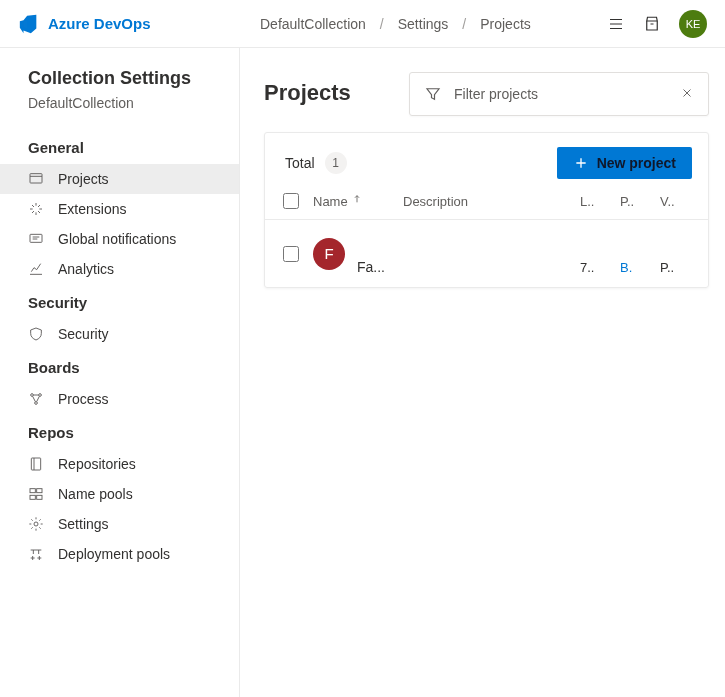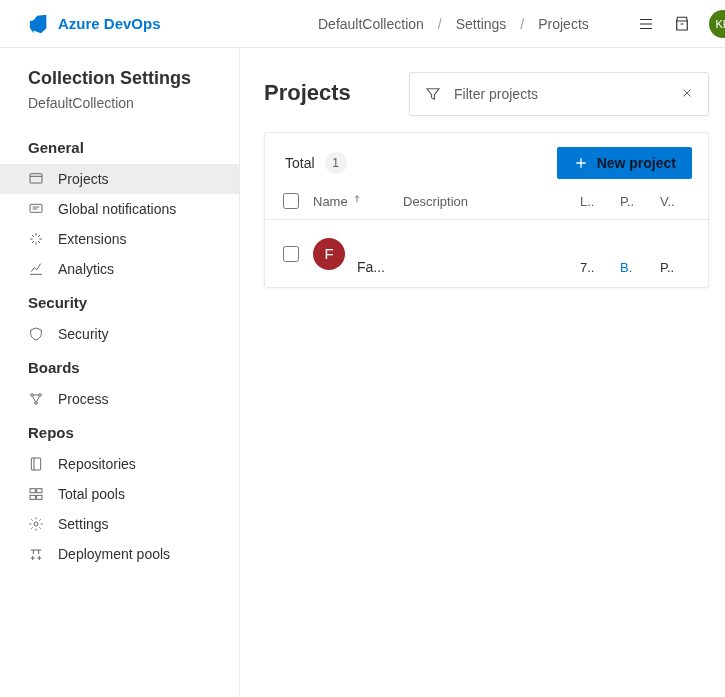--- a/index.html
+++ b/index.html
@@ -11,22 +11,21 @@
     width: 725px;
     height: 697px;
     overflow: hidden;
   }
   
   .topbar {
     height: 48px;
     display: flex;
     align-items: center;
     border-bottom: 1px solid #eaeaea;
-    padding: 0 20px;
-    gap: 48px;
+    padding: 0 10px;
   }
   .brand {
     display: flex;
     align-items: center;
     gap: 8px;
     padding-left: 8px;
     color: #0078d4;
     font-weight: 600;
     font-size: 15px;
     width: 230px;
@@ -266,30 +265,30 @@
     <div class="nav-group-label">General</div>
     <div class="nav-item active">
       <svg viewBox="0 0 24 24">
           <rect x="3" y="4" width="18" height="14" rx="1"></rect>
           <path d="M3 8h18"></path>
         </svg>
       <span>Projects</span>
     </div>
     <div class="nav-item">
       <svg viewBox="0 0 24 24">
+          <path d="M12 3v4M12 17v4M3 12h4M17 12h4M6 6l3 3M15 15l3 3M6 18l3-3M15 9l3-3"></path>
+        </svg>
+      <span>Extensions</span>
+    </div>
+    <div class="nav-item">
+      <svg viewBox="0 0 24 24">
           <rect x="3" y="5" width="18" height="12" rx="1"></rect>
           <path d="M7 9h10M7 12h7"></path>
         </svg>
       <span>Global notifications</span>
-    </div>
-    <div class="nav-item">
-      <svg viewBox="0 0 24 24">
-          <path d="M12 3v4M12 17v4M3 12h4M17 12h4M6 6l3 3M15 15l3 3M6 18l3-3M15 9l3-3"></path>
-        </svg>
-      <span>Extensions</span>
     </div>
     <div class="nav-item">
       <svg viewBox="0 0 24 24">
           <path d="M3 20h18M5 16l4-6 4 3 6-9"></path>
         </svg>
       <span>Analytics</span>
     </div>
 
     <div class="nav-group-label">Security</div>
     <div class="nav-item">
@@ -319,21 +318,21 @@
       <span>Repositories</span>
     </div>
 
     <div class="nav-item">
       <svg viewBox="0 0 24 24">
           <rect x="3" y="4" width="8" height="6"></rect>
           <rect x="13" y="4" width="8" height="6"></rect>
           <rect x="3" y="14" width="8" height="6"></rect>
           <rect x="13" y="14" width="8" height="6"></rect>
         </svg>
-      <span>Total pools</span>
+      <span>Name pools</span>
     </div>
     <div class="nav-item">
       <svg viewBox="0 0 24 24">
           <circle cx="12" cy="12" r="3"></circle>
           <path d="M12 2v3M12 19v3M2 12h3M19 12h3M5 5l2 2M17 17l2 2M5 19l2-2M17 7l2-2"></path>
         </svg>
       <span>Settings</span>
     </div>
     <div class="nav-item">
       <svg viewBox="0 0 24 24">

